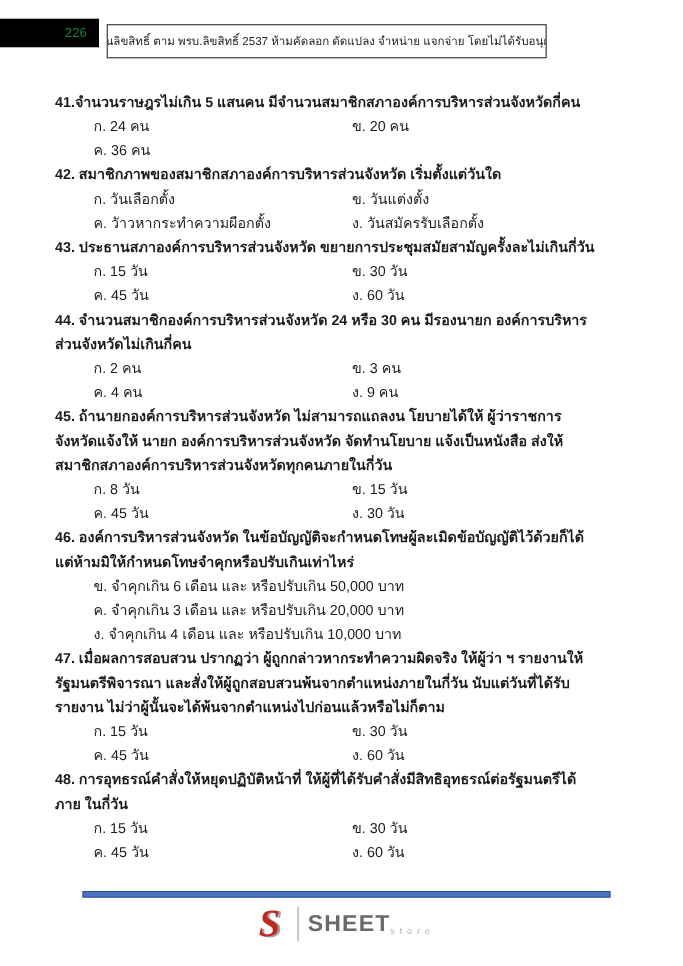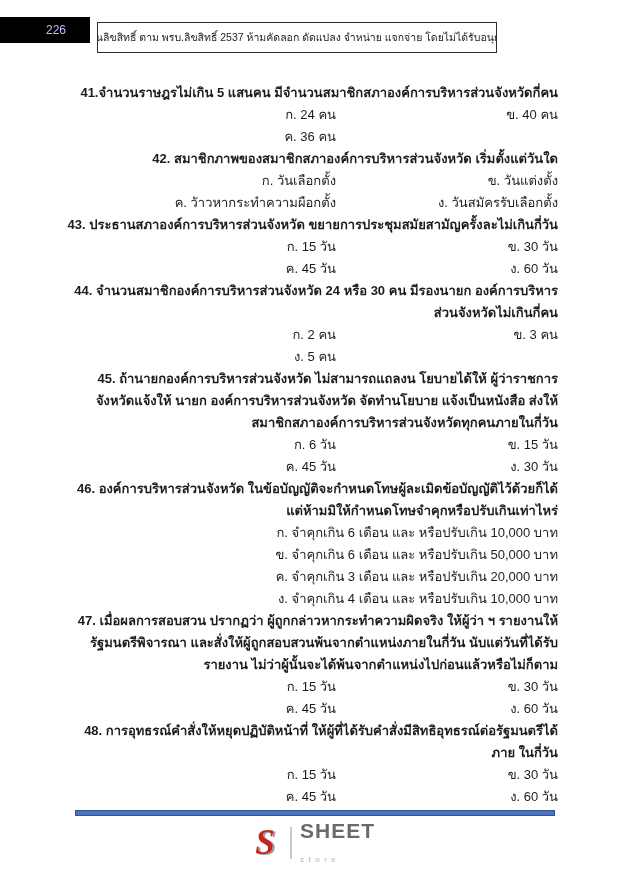--- a/index.html
+++ b/index.html
@@ -3,50 +3,50 @@
 <meta charset="utf-8">
 <style>
   html,body { margin:0; padding:0; background:#ffffff; }
   .page {
     position:relative; width:621px; height:878px; background:#ffffff;
     font-family:"Liberation Sans", sans-serif; color:#1c1c1c; overflow:hidden;
   }
   
   .pageno-box {
     position:absolute; left:0; top:17px; width:90px; height:26px;
-    background:#000; color:#c4b5fd; display:flex; align-items:center;
-    justify-content:flex-end; padding-right:24px; box-sizing:border-box;
+    background:#000; color:#15803d; display:flex; align-items:center;
+    justify-content:flex-end; padding-right:11px; box-sizing:border-box;
     font-size:12px;
   }
   .copy-box {
     position:absolute; left:97px; top:22px; width:400px; height:31px;
     border:1.5px solid #2b2b2b; box-sizing:border-box;
     display:flex; align-items:center; justify-content:center;
     font-size:10.5px; color:#222; white-space:nowrap; overflow:hidden;
   }
   
-  .content { position:absolute; left:66px; top:82px; width:492px;text-align:right; }
+  .content { position:absolute; left:50px; top:82px; width:492px; }
   .q-text { font-weight:bold; font-size:13px; line-height:22px; }
   .options { margin-left:35px; display:grid; }
   .options.cols-2 { grid-template-columns:235px 1fr; }
   .options.cols-1 { grid-template-columns:1fr; }
   .option { font-size:13px; line-height:22px; font-weight:normal; }
   
   .footer-line {
     position:absolute; left:75px; top:810px; width:478px; height:4px;
     background:#4a74c0; border:1px solid #2f5496; box-sizing:content-box;
   }
   .logo {
     position:absolute; left:0; top:820px; width:621px;
     display:flex; align-items:center; justify-content:center;
   }
   .logo-divider {
     width:2px; height:32px; background:#c9c9c9; margin:0 8px 0 6px;
   }
-  .logo-col { display:flex; flex-direction:column; }
+  .logo-col { display:flex; flex-direction:row; }
   .logo-title {
     font-size:21px; font-weight:bold; color:#696a6c; letter-spacing:1px; line-height:22px;
   }
   .logo-sub {
     font-size:8px; letter-spacing:4.5px; color:#bfaeae; line-height:10px; margin-top:13px;
   }
 </style>
 </head>
 <body>
 
@@ -57,21 +57,21 @@
   </div>
   <div class="copy-box">
     <span>สงวนลิขสิทธิ์ ตาม พรบ.ลิขสิทธิ์ 2537 ห้ามคัดลอก ดัดแปลง จำหน่าย แจกจ่าย โดยไม่ได้รับอนุญาต</span>
   </div>
 
   <div class="content">
       <div class="question">
         <div class="q-text">41.จำนวนราษฎรไม่เกิน 5 แสนคน มีจำนวนสมาชิกสภาองค์การบริหารส่วนจังหวัดกี่คน</div>
         <div class="options cols-2">
           <div class="option">ก. 24 คน</div>
-          <div class="option">ข. 40 คน</div>
+          <div class="option">ข. 20 คน</div>
           <div class="option">ค. 36 คน</div>
         </div>
       </div>
       <div class="question">
         <div class="q-text">42. สมาชิกภาพของสมาชิกสภาองค์การบริหารส่วนจังหวัด เริ่มตั้งแต่วันใด</div>
         <div class="options cols-2">
           <div class="option">ก. วันเลือกตั้ง</div>
           <div class="option">ข. วันแต่งตั้ง</div>
           <div class="option">ค. วัาวหากระทำความผือกตั้ง</div>
           <div class="option">ง. วันสมัครรับเลือกตั้ง</div>
@@ -84,36 +84,36 @@
           <div class="option">ข. 30 วัน</div>
           <div class="option">ค. 45 วัน</div>
           <div class="option">ง. 60 วัน</div>
         </div>
       </div>
       <div class="question">
         <div class="q-text">44. จำนวนสมาชิกองค์การบริหารส่วนจังหวัด 24 หรือ 30 คน มีรองนายก องค์การบริหารส่วนจังหวัดไม่เกินกี่คน</div>
         <div class="options cols-2">
           <div class="option">ก. 2 คน</div>
           <div class="option">ข. 3 คน</div>
-          <div class="option">ง. 5 คน</div>
+          <div class="option">ค. 4 คน</div>
+          <div class="option">ง. 9 คน</div>
         </div>
       </div>
       <div class="question">
         <div class="q-text">45. ถ้านายกองค์การบริหารส่วนจังหวัด ไม่สามารถแถลงน โยบายได้ให้ ผู้ว่าราชการจังหวัดแจ้งให้ นายก องค์การบริหารส่วนจังหวัด จัดทำนโยบาย แจ้งเป็นหนังสือ ส่งให้สมาชิกสภาองค์การบริหารส่วนจังหวัดทุกคนภายในกี่วัน</div>
         <div class="options cols-2">
-          <div class="option">ก. 6 วัน</div>
+          <div class="option">ก. 8 วัน</div>
           <div class="option">ข. 15 วัน</div>
           <div class="option">ค. 45 วัน</div>
           <div class="option">ง. 30 วัน</div>
         </div>
       </div>
       <div class="question">
         <div class="q-text">46. องค์การบริหารส่วนจังหวัด ในข้อบัญญัติจะกำหนดโทษผู้ละเมิดข้อบัญญัติไว้ด้วยก็ได้ แต่ห้ามมิให้กำหนดโทษจำคุกหรือปรับเกินเท่าไหร่</div>
         <div class="options cols-1">
-          <div class="option">ก. จำคุกเกิน 6 เดือน และ หรือปรับเกิน 10,000 บาท</div>
           <div class="option">ข. จำคุกเกิน 6 เดือน และ หรือปรับเกิน 50,000 บาท</div>
           <div class="option">ค. จำคุกเกิน 3 เดือน และ หรือปรับเกิน 20,000 บาท</div>
           <div class="option">ง. จำคุกเกิน 4 เดือน และ หรือปรับเกิน 10,000 บาท</div>
         </div>
       </div>
       <div class="question">
         <div class="q-text">47. เมื่อผลการสอบสวน ปรากฏว่า ผู้ถูกกล่าวหากระทำความผิดจริง ให้ผู้ว่า ฯ รายงานให้รัฐมนตรีพิจารณา และสั่งให้ผู้ถูกสอบสวนพ้นจากตำแหน่งภายในกี่วัน นับแต่วันที่ได้รับรายงาน ไม่ว่าผู้นั้นจะได้พ้นจากตำแหน่งไปก่อนแล้วหรือไม่ก็ตาม</div>
         <div class="options cols-2">
           <div class="option">ก. 15 วัน</div>
           <div class="option">ข. 30 วัน</div>

